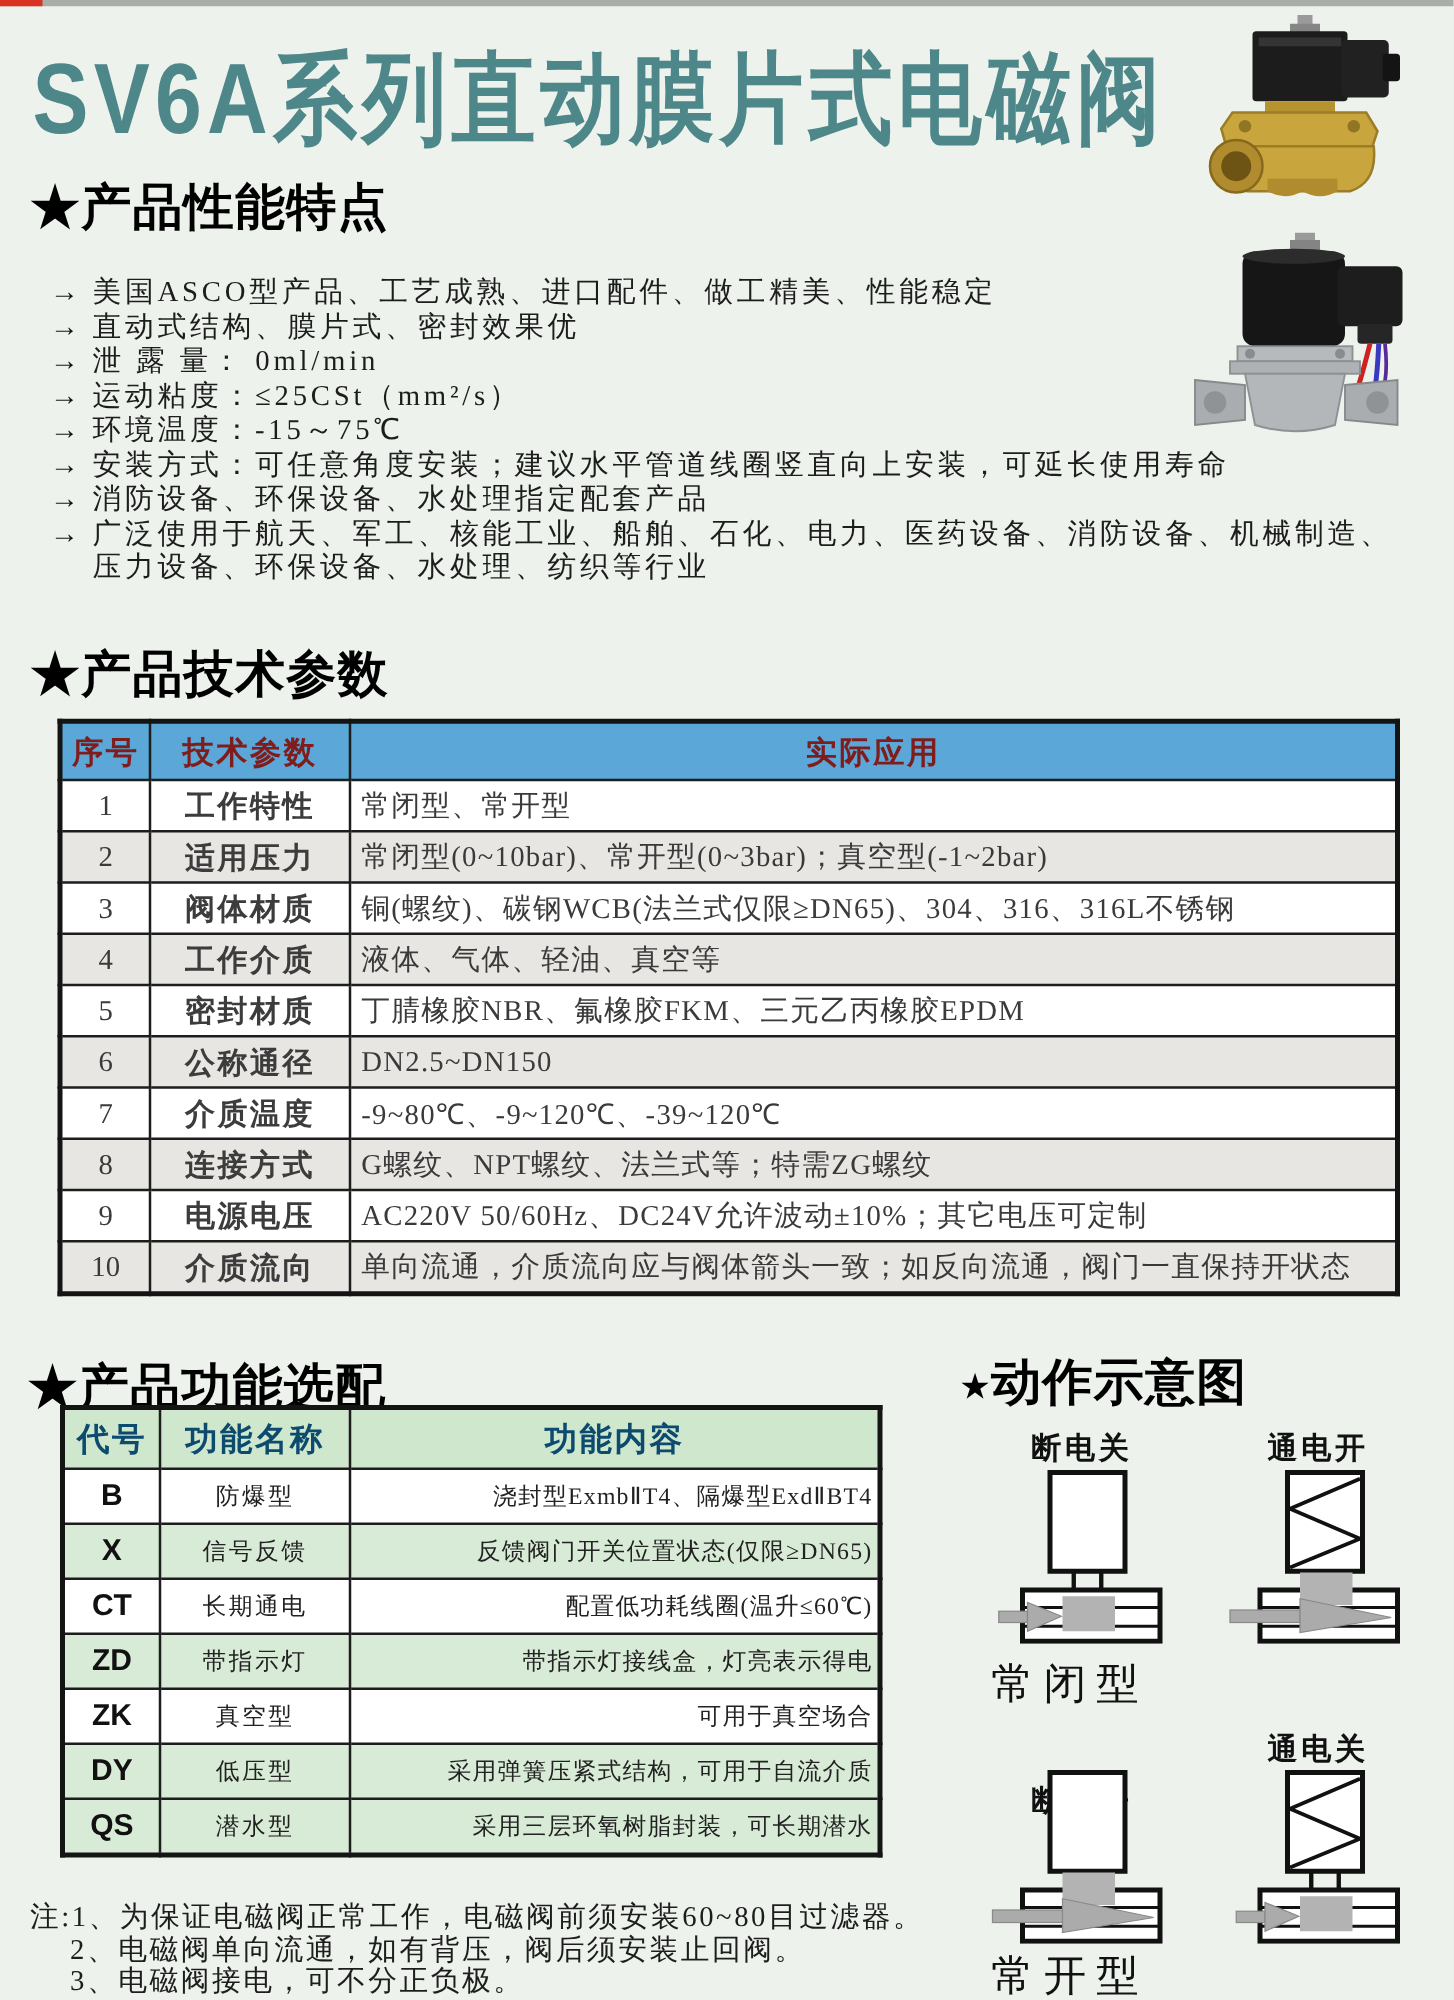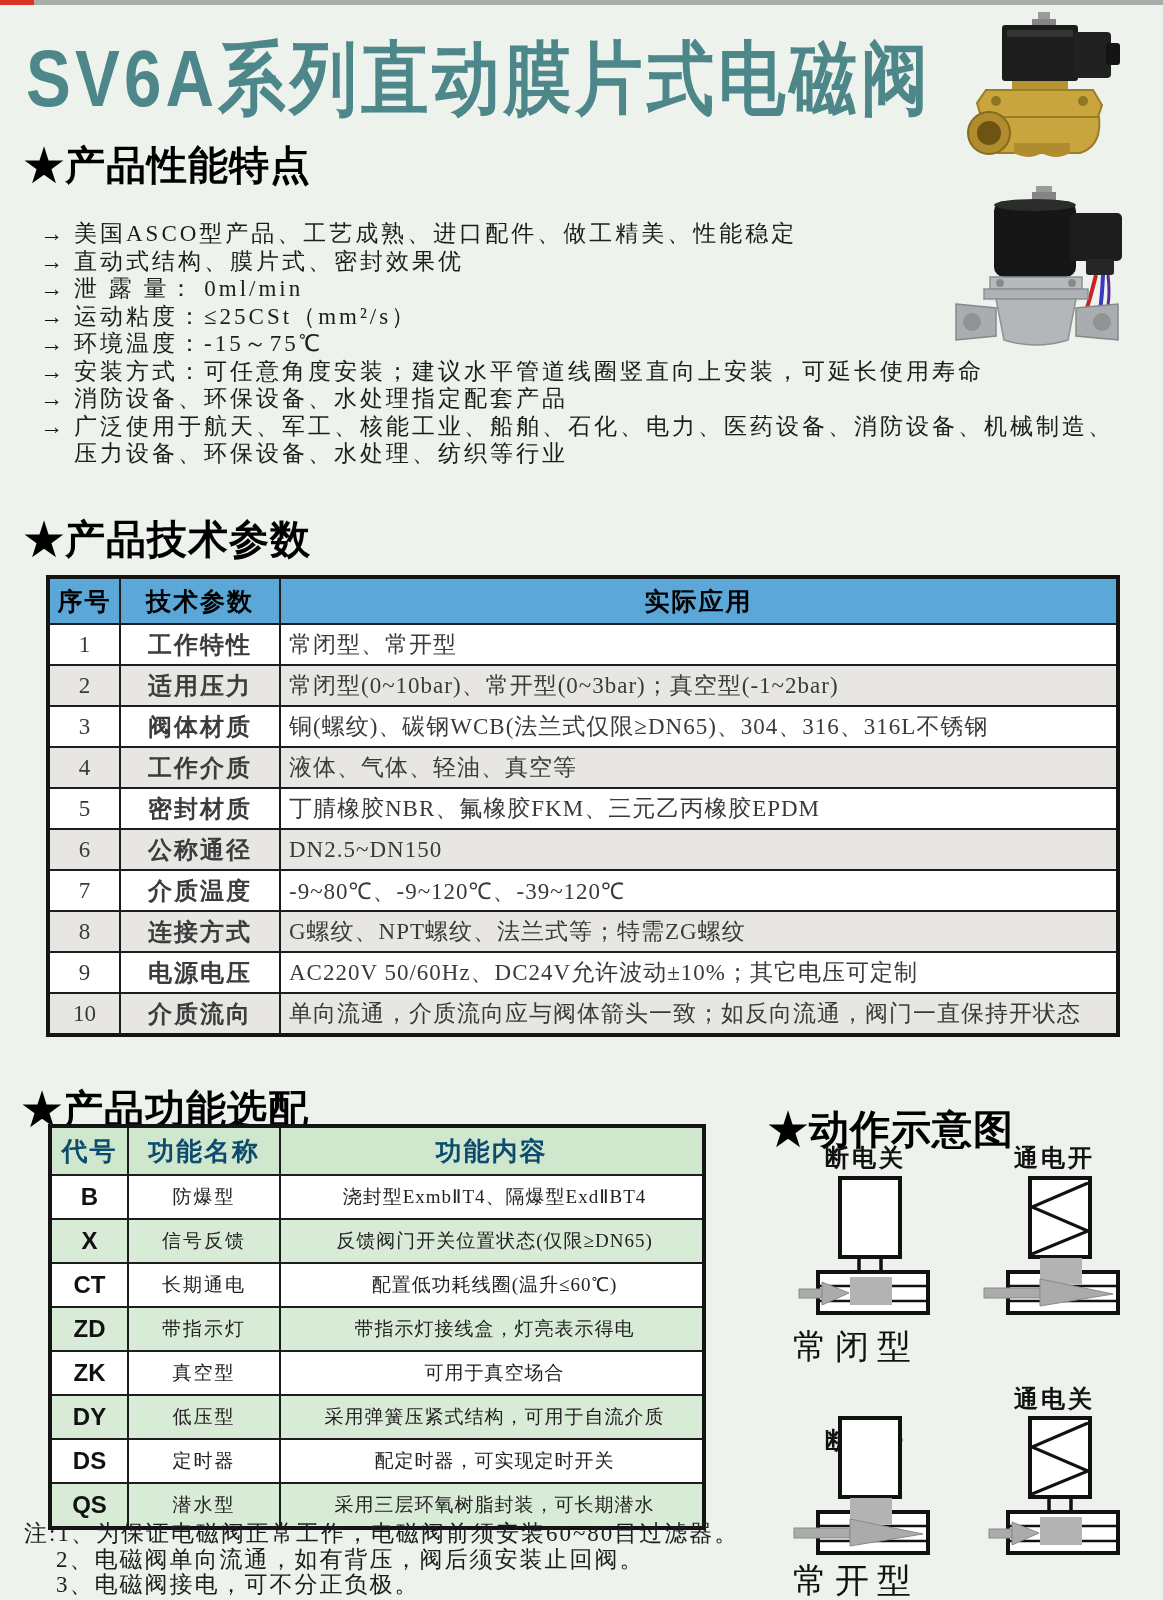--- a/index.html
+++ b/index.html
@@ -22,50 +22,50 @@
     font-family:"Liberation Sans",sans-serif;
   }
   .section-heading{
     position:absolute;
     font-size:40px;font-weight:bold;color:#000;
     letter-spacing:1px;white-space:nowrap;
   }
   #feat-heading{left:24px;top:138px;}
   #tech-heading{left:24px;top:512px;}
   #func-heading{left:22px;top:1082px;}
-  #diag-heading{left:768px;top:1102px;}
+  #diag-heading{left:768px;top:1078px;font-family:Liberation Mono, monospace;}
 
   .features{position:absolute;left:40px;top:220px;width:1095px;}
   .feat{display:flex;align-items:flex-start;
     font-size:23px;line-height:27.5px;letter-spacing:3px;color:#1d1d1d;
     font-family:"Liberation Serif",serif;}
   .feat .arrow{flex:none;width:34px;letter-spacing:0;color:#111;
     font-family:"Liberation Sans",sans-serif;font-size:23px;}
 
   table{border-collapse:collapse;table-layout:fixed;position:absolute;background:#fff;}
   .tech-table{left:46px;top:575px;width:1074px;border:4px solid #141414;}
-  .tech-table th{height:42px;background:#5aa7d8;color:#000000;
+  .tech-table th{height:42px;background:#5aa7d8;color:#7f1d1d;
     font-size:25px;font-weight:bold;letter-spacing:2px;border:2px solid #1d1d1d;}
   .tech-table td{height:37px;border:2px solid #1d1d1d;font-size:23px;color:#3a3a3a;
     font-family:"Liberation Serif",serif;}
   .tech-table td.c-no{text-align:center;}
   .tech-table td.c-param{text-align:center;font-family:"Liberation Sans",sans-serif;
     font-weight:bold;color:#3c3c3c;letter-spacing:2px;font-size:24px;}
   .tech-table td.c-val{text-align:left;padding:0 6px 0 8px;letter-spacing:1px;}
   .tech-table tr.alt td{background:#e8e6e3;}
 
   .func-table{left:48px;top:1124px;width:658px;border:4px solid #141414;}
   .func-table th{height:44px;background:#cfe7cd;color:#0c4a6e;
     font-size:26px;font-weight:bold;letter-spacing:2px;border:2px solid #1d1d1d;}
   .func-table td{height:40px;border:2px solid #1d1d1d;font-size:19px;color:#222;
     font-family:"Liberation Serif",serif;}
   .func-table td.c-code{text-align:center;font-family:"Liberation Sans",sans-serif;
     font-weight:bold;font-size:24px;color:#111;}
   .func-table td.c-name{text-align:center;letter-spacing:2px;}
-  .func-table td.c-desc{text-align:center;padding:0 4px 0 10px;letter-spacing:1px;}
+  .func-table td.c-desc{text-align:right;padding:0 4px 0 10px;letter-spacing:1px;}
   .func-table tr.alt td{background:#d8ebd6;}
 
   .notes{position:absolute;left:24px;top:1510px;width:720px;margin-top:11px;}
   .note{font-size:23px;line-height:25.5px;letter-spacing:2px;color:#1d1d1d;
     font-family:"Liberation Serif",serif;}
   .note.indent{padding-left:32px;}
 
   .diag-label{position:absolute;width:145px;text-align:center;
     font-size:24px;font-weight:bold;letter-spacing:3px;color:#111;}
   .diag-caption{position:absolute;left:793px;width:340px;
@@ -258,25 +258,20 @@
     <tr>
           <td class="c-code">ZK</td>
           <td class="c-name">真空型</td>
           <td class="c-desc">可用于真空场合</td>
         </tr>
     <tr class="alt">
           <td class="c-code">DY</td>
           <td class="c-name">低压型</td>
           <td class="c-desc">采用弹簧压紧式结构，可用于自流介质</td>
         </tr>
-    <tr>
-          <td class="c-code">DS</td>
-          <td class="c-name">定时器</td>
-          <td class="c-desc">配定时器，可实现定时开关</td>
-        </tr>
     <tr class="alt">
           <td class="c-code">QS</td>
           <td class="c-name">潜水型</td>
           <td class="c-desc">采用三层环氧树脂封装，可长期潜水</td>
         </tr>
   </tbody>
     </table>
 
   <div class="notes">
     <div class="note">注:1、为保证电磁阀正常工作，电磁阀前须安装60~80目过滤器。</div>

